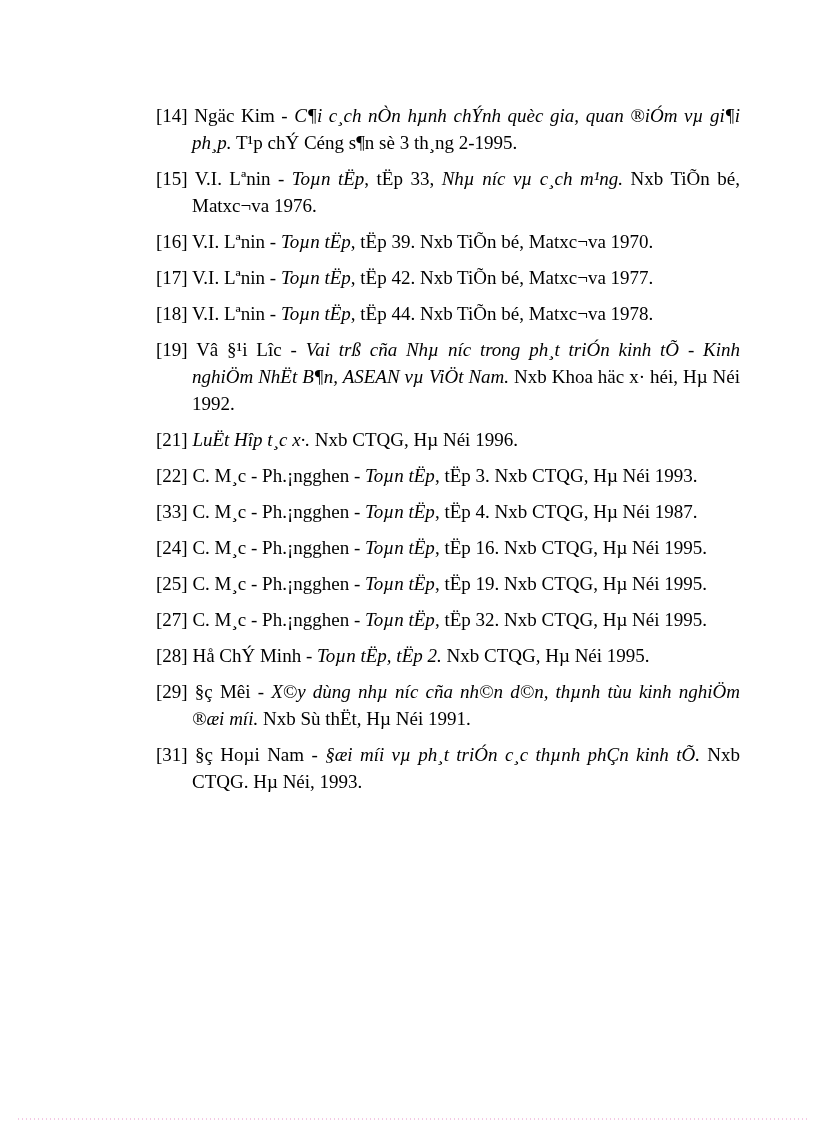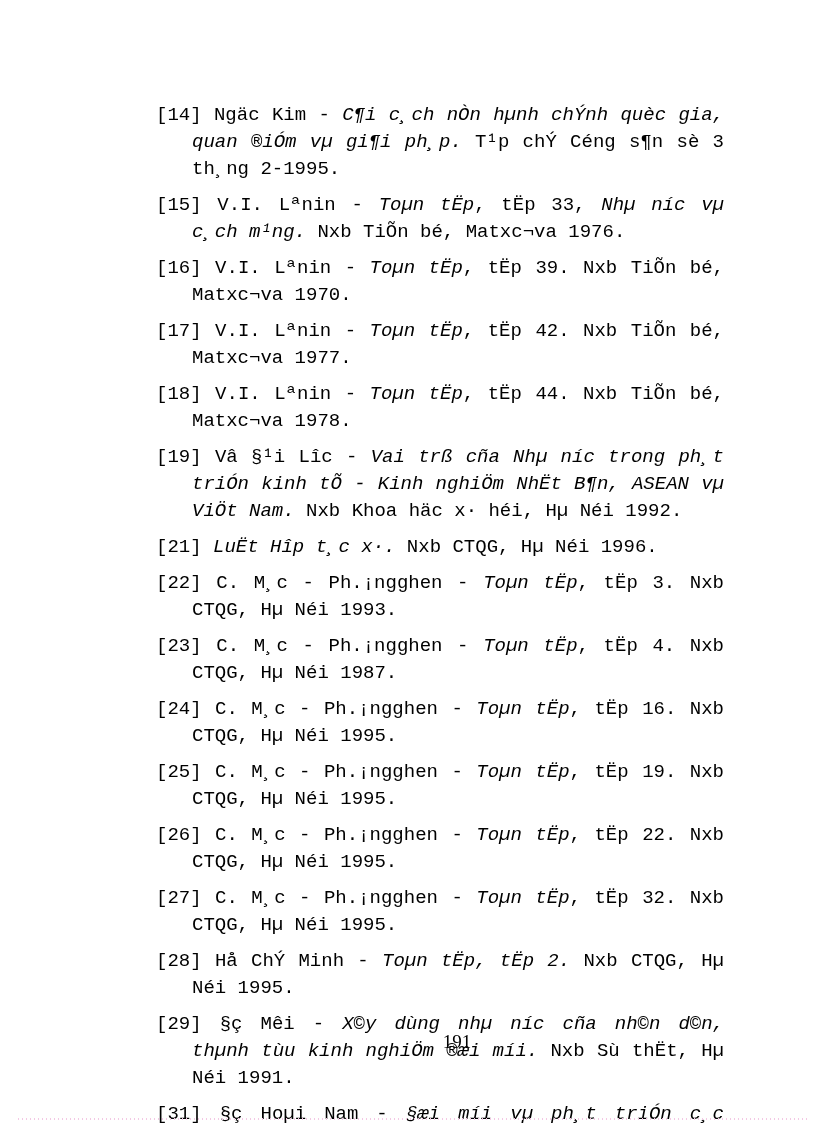--- a/index.html
+++ b/index.html
@@ -13,27 +13,26 @@
     font-family: "Liberation Serif", "DejaVu Serif", serif;
     color: #000000;
   }
   .refs {
     position: absolute;
     left: 156px;
     top: 102px;
     width: 584px;
   }
   .entry {
-    margin: 0 16px 9px 0;
+    margin: 0 0 9px 0;
     font-size: 19px;
     line-height: 27px;
     text-align: justify;
     padding-left: 36px;
     text-indent: -36px;
-    font-family: Liberation Mono, monospace;
   }
   .seg { font-style: normal; }
   .seg.it { font-style: italic; }
   .pageno {
     position: absolute;
     left: 156px;
     top: 1028px;
     width: 602px;
     text-align: center;
     font-size: 19px;
@@ -53,24 +52,22 @@
 <div class="page" style="background: rgb(255, 255, 255); color: rgb(0, 0, 0);">
   <div class="refs">
       <p class="entry"><span class="label">[14]</span> <span class="seg">Ngäc Kim - </span><span class="seg it">C¶i c¸ch nÒn hµnh chÝnh quèc gia, quan ®iÓm vµ gi¶i ph¸p.</span><span class="seg"> T¹p chÝ Céng s¶n sè 3 th¸ng 2-1995.</span></p>
       <p class="entry"><span class="label">[15]</span> <span class="seg">V.I. Lªnin - </span><span class="seg it">Toµn tËp</span><span class="seg">, tËp 33, </span><span class="seg it">Nhµ níc vµ c¸ch m¹ng.</span><span class="seg"> Nxb TiÕn bé, Matxc¬va 1976.</span></p>
       <p class="entry"><span class="label">[16]</span> <span class="seg">V.I. Lªnin - </span><span class="seg it">Toµn tËp</span><span class="seg">, tËp 39. Nxb TiÕn bé, Matxc¬va 1970.</span></p>
       <p class="entry"><span class="label">[17]</span> <span class="seg">V.I. Lªnin - </span><span class="seg it">Toµn tËp</span><span class="seg">, tËp 42. Nxb TiÕn bé, Matxc¬va 1977.</span></p>
       <p class="entry"><span class="label">[18]</span> <span class="seg">V.I. Lªnin - </span><span class="seg it">Toµn tËp</span><span class="seg">, tËp 44. Nxb TiÕn bé, Matxc¬va 1978.</span></p>
       <p class="entry"><span class="label">[19]</span> <span class="seg">Vâ §¹i Lîc - </span><span class="seg it">Vai trß cña Nhµ níc trong ph¸t triÓn kinh tÕ - Kinh nghiÖm NhËt B¶n, ASEAN vµ ViÖt Nam.</span><span class="seg"> Nxb Khoa häc x· héi, Hµ Néi 1992.</span></p>
       <p class="entry"><span class="label">[21]</span> <span class="seg it">LuËt Hîp t¸c x·.</span><span class="seg"> Nxb CTQG, Hµ Néi 1996.</span></p>
       <p class="entry"><span class="label">[22]</span> <span class="seg">C. M¸c - Ph.¡ngghen - </span><span class="seg it">Toµn tËp</span><span class="seg">, tËp 3. Nxb CTQG, Hµ Néi 1993.</span></p>
-      <p class="entry"><span class="label">[23]</span> <span class="seg">C. M¸c - Ph.¡ngghen - </span><span class="seg it">Toµn tËp</span><span class="seg">, tËp 4. Nxb CTQG, Hµ Néi 1987.</span></p>
+      <p class="entry"><span class="label">[33]</span> <span class="seg">C. M¸c - Ph.¡ngghen - </span><span class="seg it">Toµn tËp</span><span class="seg">, tËp 4. Nxb CTQG, Hµ Néi 1987.</span></p>
       <p class="entry"><span class="label">[24]</span> <span class="seg">C. M¸c - Ph.¡ngghen - </span><span class="seg it">Toµn tËp</span><span class="seg">, tËp 16. Nxb CTQG, Hµ Néi 1995.</span></p>
       <p class="entry"><span class="label">[25]</span> <span class="seg">C. M¸c - Ph.¡ngghen - </span><span class="seg it">Toµn tËp</span><span class="seg">, tËp 19. Nxb CTQG, Hµ Néi 1995.</span></p>
-      <p class="entry"><span class="label">[26]</span> <span class="seg">C. M¸c - Ph.¡ngghen - </span><span class="seg it">Toµn tËp</span><span class="seg">, tËp 22. Nxb CTQG, Hµ Néi 1995.</span></p>
       <p class="entry"><span class="label">[27]</span> <span class="seg">C. M¸c - Ph.¡ngghen - </span><span class="seg it">Toµn tËp</span><span class="seg">, tËp 32. Nxb CTQG, Hµ Néi 1995.</span></p>
       <p class="entry"><span class="label">[28]</span> <span class="seg">Hå ChÝ Minh - </span><span class="seg it">Toµn tËp, tËp 2.</span><span class="seg"> Nxb CTQG, Hµ Néi 1995.</span></p>
       <p class="entry"><span class="label">[29]</span> <span class="seg">§ç Mêi - </span><span class="seg it">X©y dùng nhµ níc cña nh©n d©n, thµnh tùu kinh nghiÖm ®æi míi.</span><span class="seg"> Nxb Sù thËt, Hµ Néi 1991.</span></p>
       <p class="entry"><span class="label">[31]</span> <span class="seg">§ç Hoµi Nam - </span><span class="seg it">§æi míi vµ ph¸t triÓn c¸c thµnh phÇn kinh tÕ.</span><span class="seg"> Nxb CTQG. Hµ Néi, 1993.</span></p>
     </div>
-  <div class="pageno">191</div>
   <div class="dots" style="background-image: repeating-linear-gradient(90deg, rgb(243, 200, 228) 0px, rgb(243, 200, 228) 1.5px, transparent 1.5px, transparent 4px);"></div>
 </div>
 
 </body></html>

